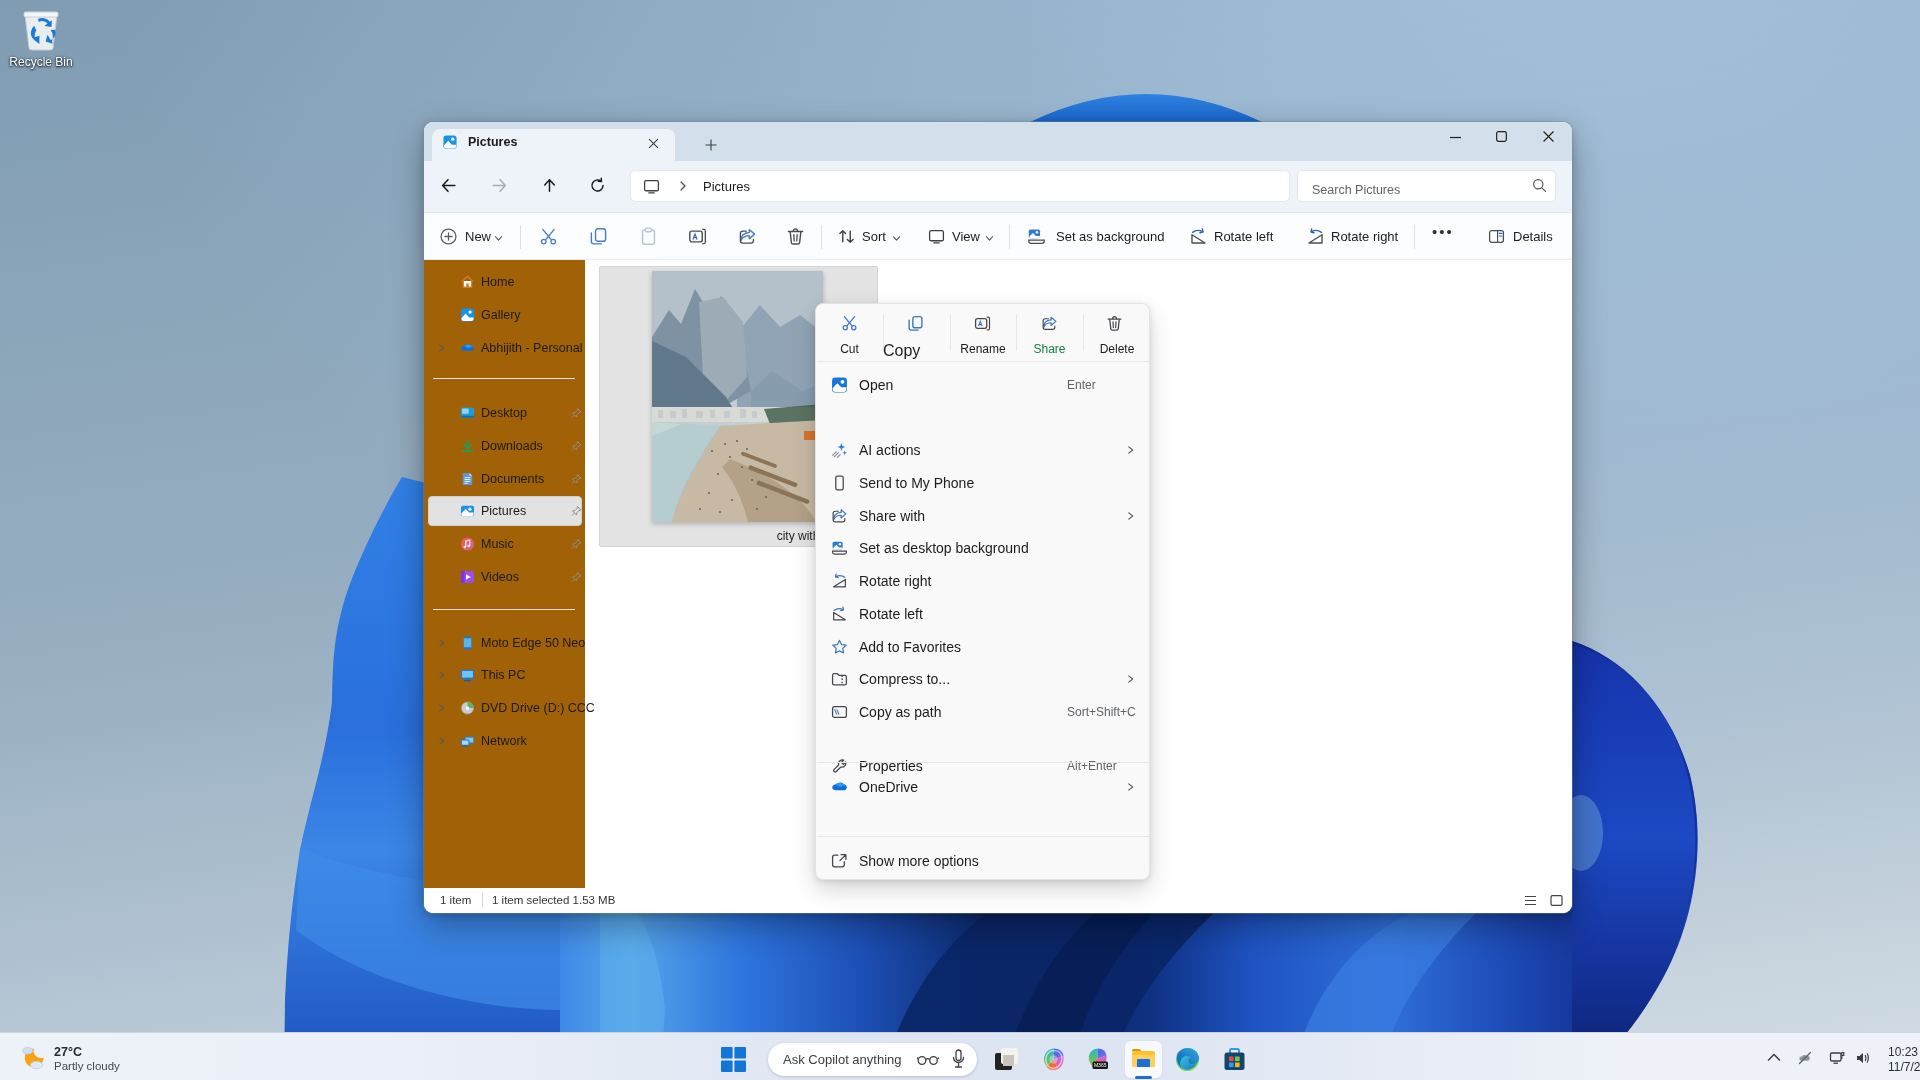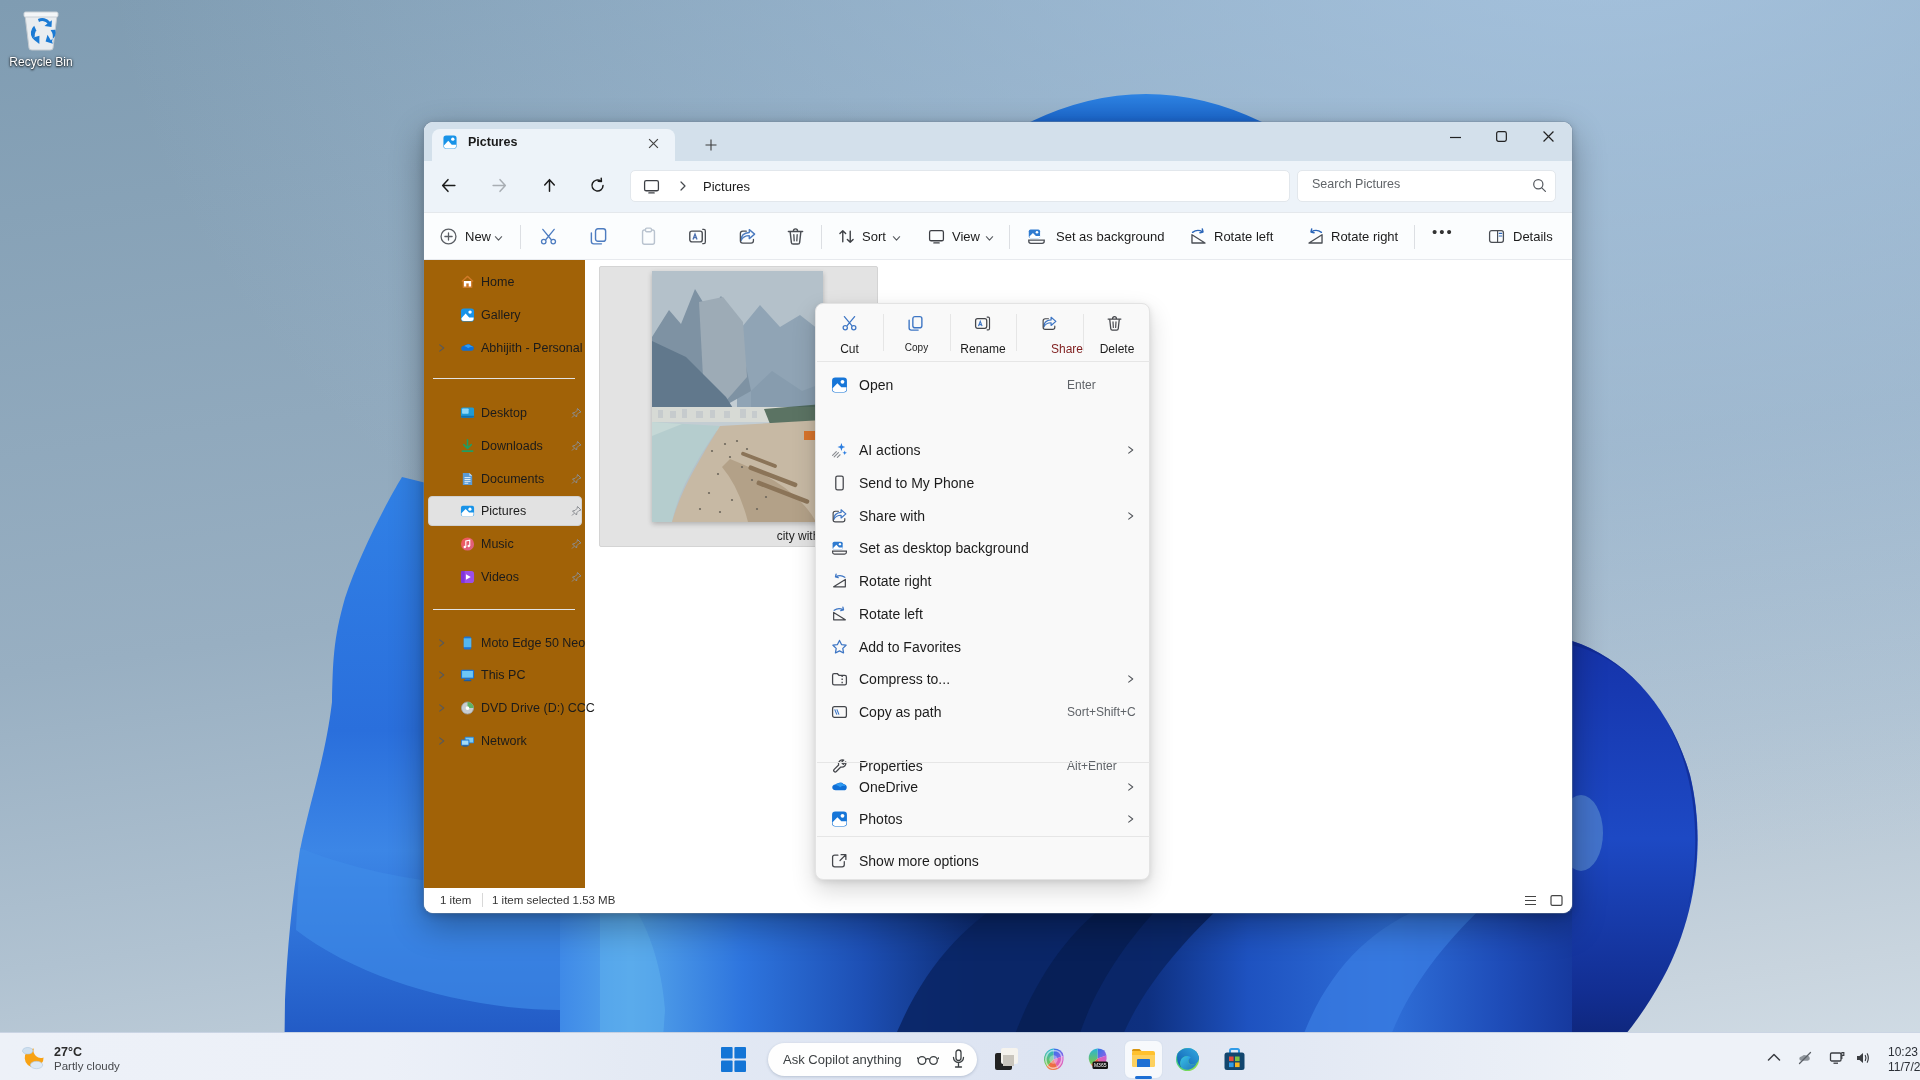--- a/index.html
+++ b/index.html
@@ -137,21 +137,21 @@
   <div class="abs ibox" style="left:206px;top:9px;width:660px;height:32px"></div>
   <svg class="abs" style="left:219px;top:17px" width="17" height="17" viewBox="0 0 16 16">
         <rect x="1.5" y="2.5" width="13" height="9.5" rx="1.5" fill="none" stroke="#3c3f44" stroke-width="1.2"></rect>
         <path d="M5.5,14 L10.5,14" stroke="#3c3f44" stroke-width="1.2" stroke-linecap="round"></path>
       </svg>
   <svg class="abs" style="left:254px;top:20px" width="10" height="10" viewBox="0 0 10 10">
         <path d="M3,1 L7,5 L3,9" stroke="#46494e" stroke-width="1.2" fill="none" stroke-linecap="round" stroke-linejoin="round"></path>
       </svg>
   <div class="abs t13" style="left:279px;top:18px">Pictures</div>
   <div class="abs ibox" style="left:873px;top:9px;width:259px;height:32px"></div>
-  <div class="abs" style="left:888px;top:16px;font-size:12.5px;color:#606468">Search Pictures</div>
+  <div class="abs" style="left:888px;top:22px;font-size:12.5px;color:#606468">Search Pictures</div>
   <svg class="abs" style="left:1108px;top:17px" width="15" height="15" viewBox="0 0 15 15">
         <circle cx="6.3" cy="6.3" r="4.6" fill="none" stroke="#54585e" stroke-width="1.2"></circle>
         <path d="M9.8,9.8 L13.4,13.4" stroke="#54585e" stroke-width="1.2" stroke-linecap="round"></path>
       </svg>
  </div>
  <div id="toolbar" class="abs">
   <svg class="abs" style="left:16px;top:15px" width="17" height="17" viewBox="0 0 16 16">
         <circle cx="8" cy="8" r="7" fill="none" stroke="#5a5e64" stroke-width="1.2"></circle>
         <path d="M8,4.6 L8,11.4 M4.6,8 L11.4,8" stroke="#5a5e64" stroke-width="1.2" stroke-linecap="round"></path>
       </svg>
@@ -455,32 +455,32 @@
   <svg class="abs" style="left:25px;top:11px" width="17" height="17" viewBox="0 0 16 16">
         <path d="M3.2,1.5 L10.2,10 M12.8,1.5 L5.8,10" stroke="#3e76c4" stroke-width="1.2" stroke-linecap="round"></path>
         <circle cx="4" cy="12" r="2" fill="none" stroke="#3e76c4" stroke-width="1.2"></circle>
         <circle cx="12" cy="12" r="2" fill="none" stroke="#3e76c4" stroke-width="1.2"></circle>
       </svg>
   <div class="abs" style="left:0;top:38px;width:67px;text-align:center;font-size:12px;color:#1c1c1c">Cut</div>
   <svg class="abs" style="left:91px;top:11px" width="17" height="17" viewBox="0 0 16 16">
         <rect x="5.5" y="1.5" width="8.5" height="10.5" rx="2" fill="none" stroke="#3e76c4" stroke-width="1.3"></rect>
         <path d="M10.5,14.2 L4,14.2 Q2,14.2 2,12.2 L2,5" fill="none" stroke="#3e76c4" stroke-width="1.3" stroke-linecap="round"></path>
       </svg>
-  <div class="abs" style="left:67px;top:38px;width:67px;text-align:center;font-size:10px;color:#1c1c1c">Copy</div>
+  <div class="abs" style="left:67px;top:38px;width:67px;font-size:16px;color:#1c1c1c">Copy</div>
   <svg class="abs" style="left:158px;top:11px" width="17" height="17" viewBox="0 0 16 16">
         <rect x="1.5" y="3.5" width="10.5" height="9" rx="1.8" fill="none" stroke="#45474c" stroke-width="1.2"></rect>
         <path d="M4.2,10.5 L5.9,6 L7.6,10.5 M4.8,9 L7,9" stroke="#3e76c4" stroke-width="1.1" fill="none"></path>
         <path d="M12,2 L13.4,2 M12,14 L13.4,14 M13.4,2 Q14.6,2 14.6,3.4 L14.6,12.6 Q14.6,14 13.4,14" stroke="#45474c" stroke-width="1.1" fill="none"></path>
       </svg>
   <div class="abs" style="left:134px;top:38px;width:66px;text-align:center;font-size:12px;color:#1c1c1c">Rename</div>
   <svg class="abs" style="left:225px;top:11px" width="17" height="17" viewBox="0 0 16 16">
         <path d="M9.5,2.2 L14,6 L9.5,9.8 L9.5,7.3 Q4.5,7.3 2.5,11.5 Q2.5,5 9.5,4.6 Z" fill="none" stroke="#3e76c4" stroke-width="1.15" stroke-linejoin="round"></path>
         <path d="M7,3.5 L4,3.5 Q2,3.5 2,5.5 L2,11.5 Q2,13.5 4,13.5 L11,13.5 Q13,13.5 13,11.5 L13,10.5" fill="none" stroke="#45474c" stroke-width="1.1" stroke-linecap="round"></path>
       </svg>
-  <div class="abs" style="left:200px;top:38px;width:67px;text-align:right;font-size:12px;color:#7f1d1d">Share</div>
+  <div class="abs" style="left:200px;top:38px;width:67px;text-align:center;font-size:12px;color:#15803d">Share</div>
   <svg class="abs" style="left:290px;top:11px" width="17" height="17" viewBox="0 0 16 16">
         <path d="M3.5,4 L4.5,13 Q4.6,14.3 6,14.3 L10,14.3 Q11.4,14.3 11.5,13 L12.5,4" fill="none" stroke="#45474c" stroke-width="1.2"></path>
         <path d="M2,3.8 L14,3.8 M6.2,3.6 Q6.2,1.6 8,1.6 Q9.8,1.6 9.8,3.6" fill="none" stroke="#45474c" stroke-width="1.2" stroke-linecap="round"></path>
         <path d="M6.6,6.5 L6.9,11.7 M9.4,6.5 L9.1,11.7" stroke="#45474c" stroke-width="1.1" stroke-linecap="round"></path>
       </svg>
   <div class="abs" style="left:267px;top:38px;width:68px;text-align:center;font-size:12px;color:#1c1c1c">Delete</div>
  </div>
  <div class="mdiv" style="top:57px"></div>
  <div class="mrow" style="top:64px">
       <svg class="mico" viewBox="0 0 16 16">
@@ -573,31 +573,20 @@
       <div class="mtxt">Properties</div>
       <div class="msc">Alt+Enter</div>
     </div>
  <div class="mdiv" style="top:458px"></div>
  <div class="mrow" style="top:466px">
       <svg class="mico" viewBox="0 0 16 16">
         <path d="M6.5,4.5 Q9.5,2.8 11.8,5.2 Q15,5.8 14.8,8.6 Q14.6,11 12,11 L4.4,11 Q1.4,11 1.2,8.4 Q1.2,6 4,5.6 Q4.8,4.8 6.5,4.5 Z" fill="#0f6fd6"></path>
         <path d="M6.5,4.8 Q9.3,3.2 11.5,5.5 Q13.2,5.8 13.9,7.2 Q11,6.2 8.8,8.2 Q6.5,6.2 4.6,6 Q5.2,5.2 6.5,4.8 Z" fill="#2f9af2"></path>
       </svg>
       <div class="mtxt">OneDrive</div>
-      <svg class="mchev" viewBox="0 0 10 10">
-        <path d="M3,1.5 L7.5,5 L3,8.5" stroke="#55585d" stroke-width="1.2" fill="none" stroke-linecap="round" stroke-linejoin="round"></path>
-      </svg>
-    </div>
- <div class="mrow" style="top:498px">
-      <svg class="mico" viewBox="0 0 16 16">
-        <rect x="1" y="1" width="14" height="14" rx="3" fill="#1776d8"></rect>
-        <path d="M1.5,11 L6,6.3 L9.7,10.2 L14.5,10.2 L14.5,11.8 Q14.5,14.5 11.8,14.5 L4.2,14.5 Q1.5,14.5 1.5,11.8 Z" fill="#fff"></path>
-        <circle cx="10.8" cy="5" r="1.8" fill="#fff"></circle>
-      </svg>
-      <div class="mtxt">Photos</div>
       <svg class="mchev" viewBox="0 0 10 10">
         <path d="M3,1.5 L7.5,5 L3,8.5" stroke="#55585d" stroke-width="1.2" fill="none" stroke-linecap="round" stroke-linejoin="round"></path>
       </svg>
     </div>
  <div class="mdiv" style="top:532px"></div>
  <div class="mrow" style="top:540px">
       <svg class="mico" viewBox="0 0 16 16">
         <path d="M6.5,2.5 L3.5,2.5 Q1.5,2.5 1.5,4.5 L1.5,11.5 Q1.5,13.5 3.5,13.5 L10.5,13.5 Q12.5,13.5 12.5,11.5 L12.5,8.5" fill="none" stroke="#45474c" stroke-width="1.2" stroke-linecap="round"></path>
         <path d="M9.5,2 L14,2 L14,6.5 M14,2 L8.5,7.5" stroke="#45474c" stroke-width="1.2" fill="none" stroke-linecap="round" stroke-linejoin="round"></path>
       </svg>

